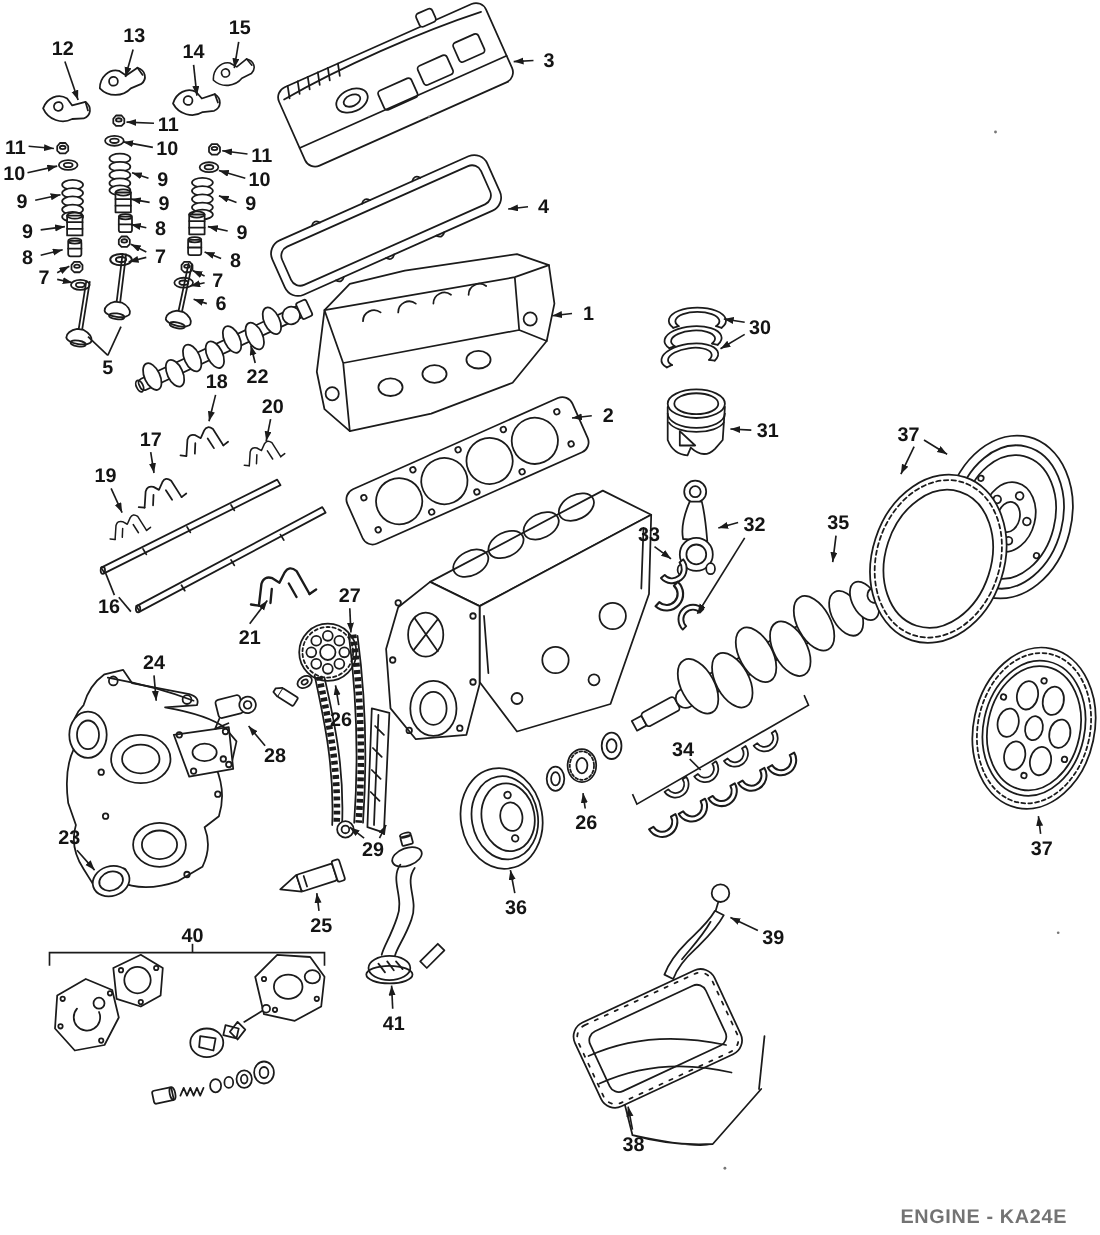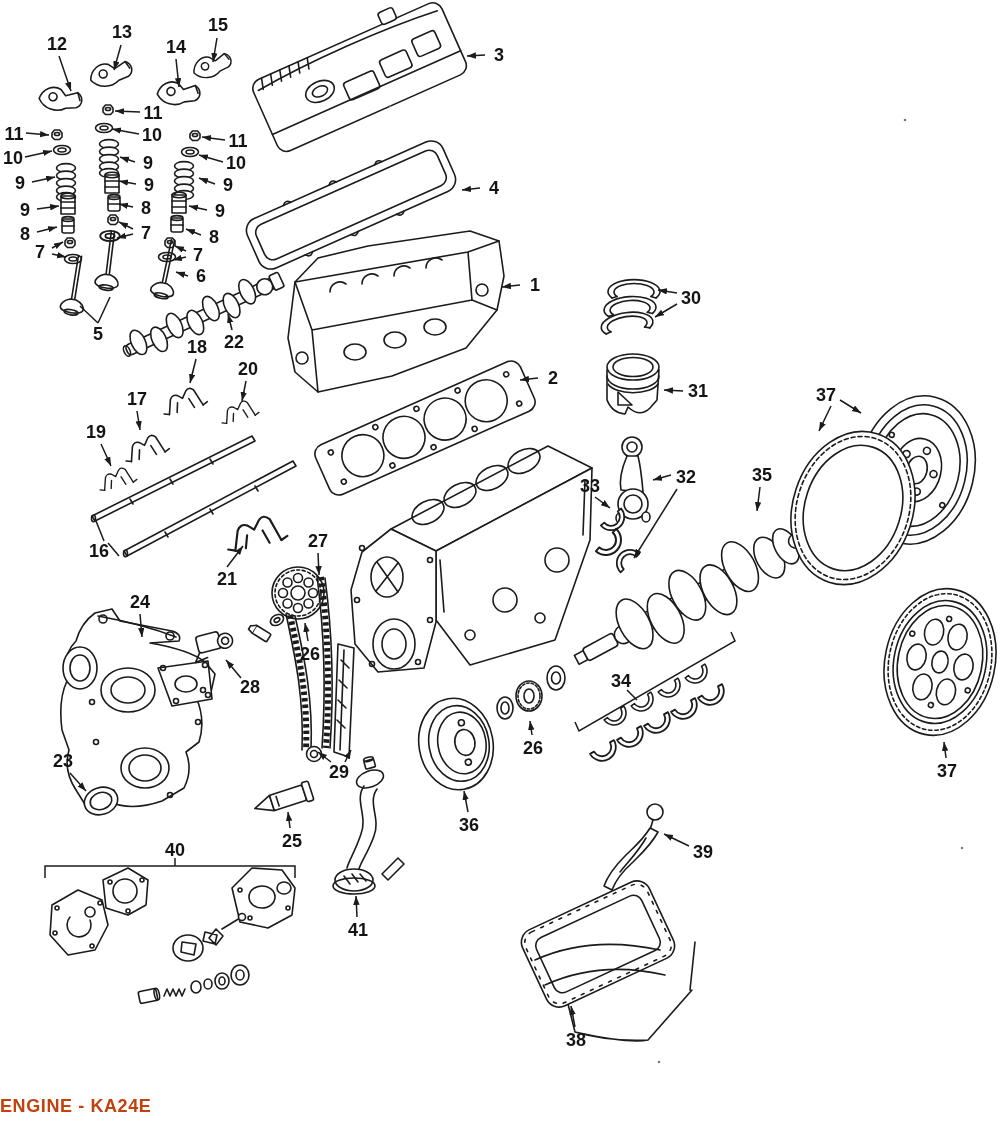--- a/index.html
+++ b/index.html
@@ -3,22 +3,22 @@
 <meta charset="utf-8">
 <style>
   html,body{margin:0;padding:0;background:#fff}
   .stage{position:relative;width:1000px;height:1123px;background:#fff;overflow:hidden;
          font-family:"Liberation Sans",sans-serif}
   .stage svg{position:absolute;left:0;top:0}
   .ln{stroke:#1b1b1b;stroke-width:1.6;fill:none;stroke-linecap:round;stroke-linejoin:round}
   .fw{fill:#fff}
   .ld{stroke:#1b1b1b;stroke-width:1.5;fill:none}
   .num{font:700 18px "Liberation Sans",sans-serif;fill:#141414}
-  .title{position:absolute;left:0;top:1096px;width:970px;text-align:left;
-         font:700 18px "Liberation Sans",sans-serif;letter-spacing:.6px;color:#c2410c}
+  .title{position:absolute;left:0;top:1096px;width:970px;text-align:right;
+         font:700 18px "Liberation Sans",sans-serif;letter-spacing:.6px;color:#737373}
 </style>
 </head>
 <body>
 
 <div class="stage">
 <svg width="1000" height="1123" viewBox="0 0 1000 1123">
   <defs>
     <marker id="arr" markerWidth="10" markerHeight="8" refX="9" refY="3.2" orient="auto" markerUnits="userSpaceOnUse">
       <path d="M0,0 L9,3.2 L0,6.4 Z" fill="#1b1b1b"></path>
     </marker>

